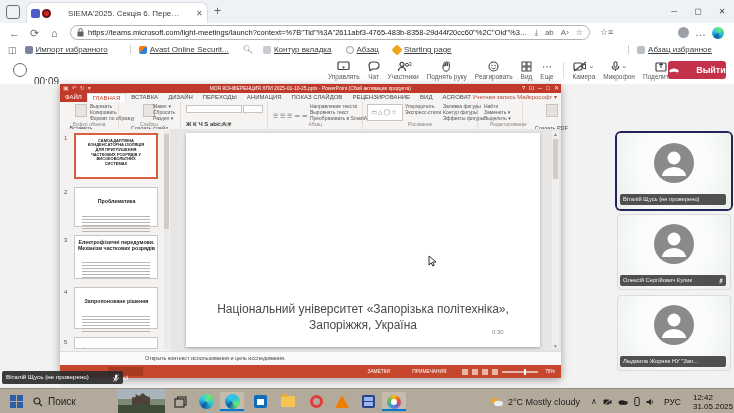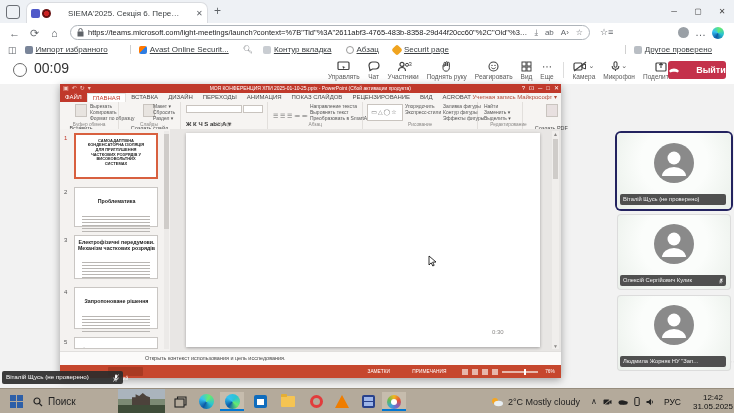--- a/index.html
+++ b/index.html
@@ -28,21 +28,21 @@
   .urlpill{position:absolute;left:70px;top:2px;width:520px;height:15px;border:1px solid #aeb4ba;border-radius:8px;background:#fff;display:flex;align-items:center;padding:0 6px;box-sizing:border-box;}
   .url{font-size:7.5px;color:#202124;flex:1;}
   .pillico{font-size:8px;color:#5f6368;margin-left:7px;flex:0 0 auto;}
   .bmbar{position:absolute;left:0;top:43px;width:734px;height:13px;background:#fff;border-bottom:1px solid #e8e8e8;display:flex;align-items:center;font-size:8px;color:#3c4043;}
   .bmitem{display:flex;align-items:center;margin-right:14px;white-space:nowrap;text-decoration:underline;}
   .bmico{width:8px;height:8px;border-radius:2px;margin-right:3px;flex:0 0 auto;}
   .bmdiv{width:1px;height:9px;background:#d0d0d0;margin:0 8px;}
 
   
   .meetbar{position:absolute;left:0;top:56px;width:734px;height:28px;background:#fff;border-bottom:1px solid #e1e1e1;}
-  .timer{position:absolute;left:34px;top:4px;font-size:14px;color:#333;text-align:right;}
+  .timer{position:absolute;left:34px;top:20px;font-size:10px;color:#333;text-align:right;}
   .statusring{position:absolute;left:13px;top:7px;width:12px;height:12px;border:1.6px solid #6a6a6a;border-radius:50%;}
   .mbtns{position:absolute;left:324px;top:0;height:28px;display:flex;align-items:center;}
   .mbtn{display:flex;flex-direction:column;align-items:center;justify-content:center;height:28px;padding:0 4px;color:#424242;}
   .mbtn .lbl{font-size:6.5px;color:#5a5a5a;margin-top:1px;white-space:nowrap;}
   .mdiv{width:1px;height:16px;background:#ddd;margin:0 5px;}
   .chev{font-size:7px;color:#555;margin-left:1px;}
   .pcount{position:absolute;margin-left:14px;margin-top:-12px;font-size:6px;color:#424242;}
   .leave{position:absolute;right:8px;top:5px;width:58px;height:18px;background:#c4314b;border-radius:3px;display:flex;align-items:center;justify-content:center;}
   .leave .lbl{color:#fff;font-size:9px;margin-left:16px;font-weight:bold;}
 
@@ -141,21 +141,21 @@
   .opera{width:13px;height:13px;border:3px solid #e23c3c;border-radius:50%;box-sizing:border-box;}
   .vlc{width:0;height:0;border-left:7px solid transparent;border-right:7px solid transparent;border-bottom:13px solid #ef7d00;position:relative;}
   .blueapp{width:13px;height:13px;background:#28418c;border-radius:2px;position:relative;}
   .blueapp i{position:absolute;left:2px;top:2px;width:9px;height:9px;background:linear-gradient(#9db5e8 0 4px,transparent 4px 5px,#9db5e8 5px 9px);}
   .roundapp{width:14px;height:14px;border-radius:50%;background:conic-gradient(#f3b71c,#e2503c,#7f62c3,#3aa3dd,#61b956,#f3b71c);position:relative;}
   .roundapp i{position:absolute;left:4px;top:4px;width:6px;height:6px;border-radius:50%;background:#fff;}
   .tray{position:absolute;right:0;top:0;height:25px;display:flex;align-items:center;}
   .weathertxt{font-size:9px;color:#1d1d1d;margin:0 8px 0 4px;white-space:nowrap;}
   .trayglyph{margin:0 3px;color:#222;}
   .lang{font-size:8.5px;color:#111;margin:0 6px;}
-  .clock{font-size:8px;color:#111;text-align:center;line-height:9px;margin:0 6px;white-space:nowrap;}
+  .clock{font-size:8px;color:#111;line-height:9px;margin:0 6px;white-space:nowrap;}
   .action{position:relative;width:16px;height:14px;margin:0 8px 0 2px;}
   .action .sq{position:absolute;left:0;bottom:0;width:11px;height:10px;border:1.2px solid #222;}
   .action .badge{position:absolute;right:-2px;top:-3px;width:9px;height:9px;border-radius:50%;background:#0067c0;color:#fff;font-size:6px;line-height:9px;text-align:center;}
 </style>
 </head>
 <body>
 
 <div id="screen">
 
   <div class="tabbar">
@@ -210,26 +210,26 @@
     <span class="bmitem">
       <span class="bmico" style="background:#c9cdd2;"></span>
       <span>Контур вкладка</span>
     </span>
     <span class="bmitem">
       <span class="bmico" style="background:#fff;border:1px solid #999;border-radius:50%;box-sizing:border-box;"></span>
       <span>Абзац</span>
     </span>
     <span class="bmitem">
       <span class="bmico" style="background:#f0a420;transform:rotate(45deg);"></span>
-      <span>Securit page</span>
+      <span>Starting page</span>
     </span>
     <span style="margin-left:auto;" class="bmitem">
       <span class="bmdiv"></span>
       <span class="bmico" style="background:#b9bec4;"></span>
-      <span style="margin-right:8px;">Другое проверено</span>
+      <span style="margin-right:8px;">Абзац избранное</span>
     </span>
   </div>
 
   <div class="meetbar">
     <span class="statusring"></span>
     <span class="timer">00:09</span>
 
     <div class="mbtns">
       <div class="mbtn">
         <svg width="13" height="11" viewBox="0 0 13 11">
@@ -456,20 +456,21 @@
         </div>
         <span class="tnum" style="top:210px;">5</span>
 
         <div class="tscroll">
             <div class="th"></div>
           </div>
       </div>
 
       <div class="slidearea">
         <div class="slide">
+          <div class="slide-affil">Національний університет «Запорізька політехніка», Запоріжжя, Україна</div>
           <span class="timing">0:30</span>
           <svg class="cursor" width="9" height="12" viewBox="0 0 9 12">
               <path d="M1 1 L1 10 L3.2 7.8 L4.8 11 L6.2 10.3 L4.6 7.2 L8 7 Z" fill="#fff" stroke="#000" stroke-width="0.8"></path>
             </svg>
         </div>
         <div class="vscroll">▲<div class="vt"></div><span style="position:absolute;bottom:0;left:1px;">▼</span></div>
       </div>
 
       <div class="notes">
         <span class="m">Открыть контекст использования и цель исследования.</span>

